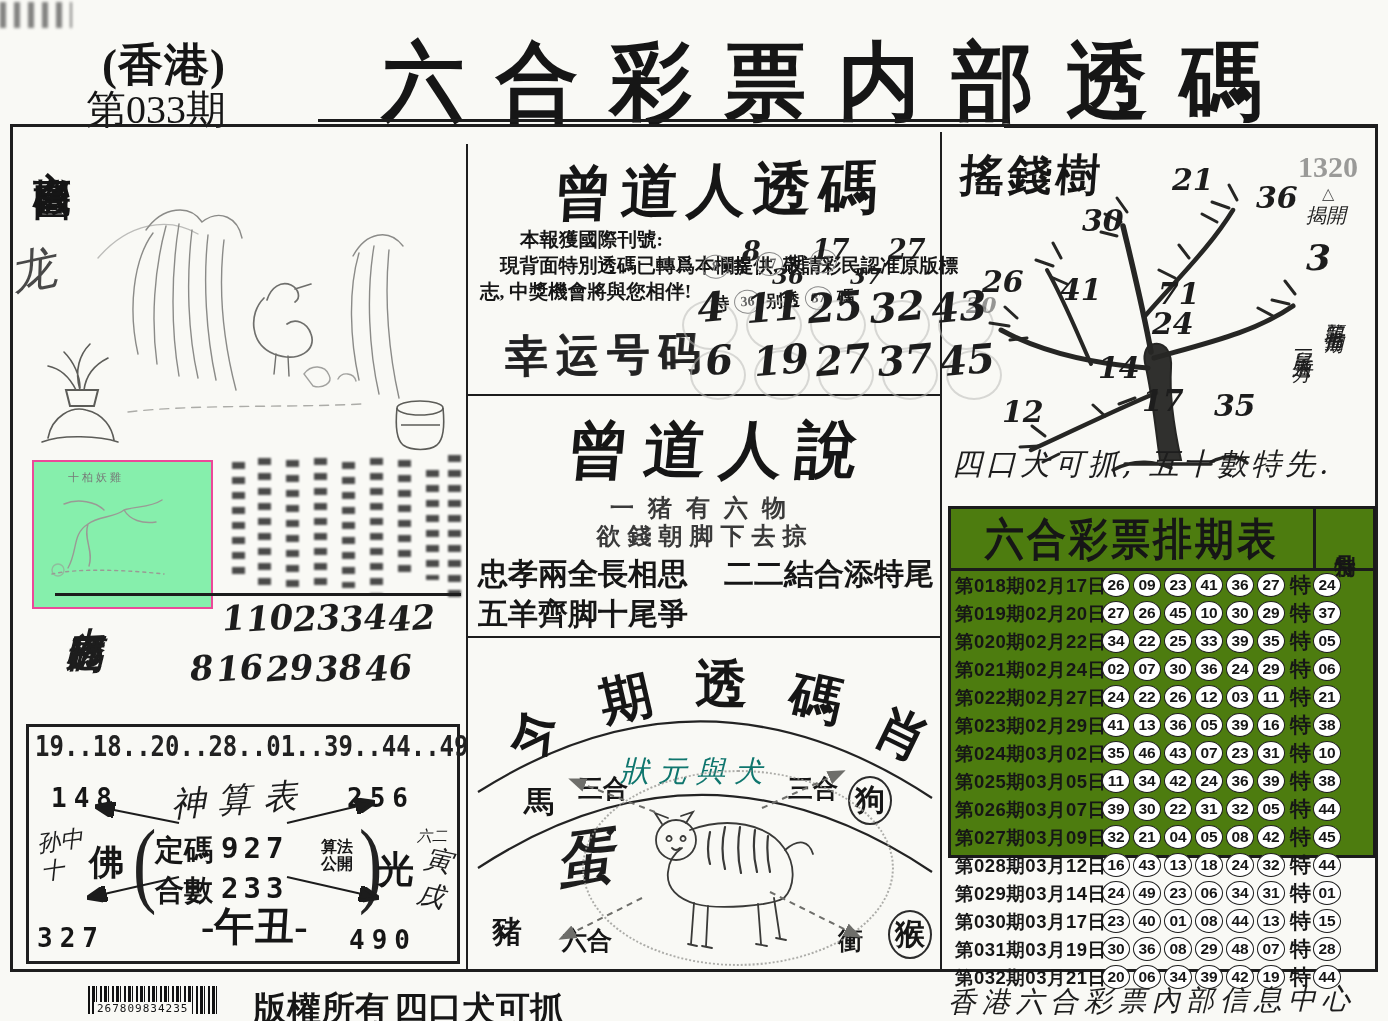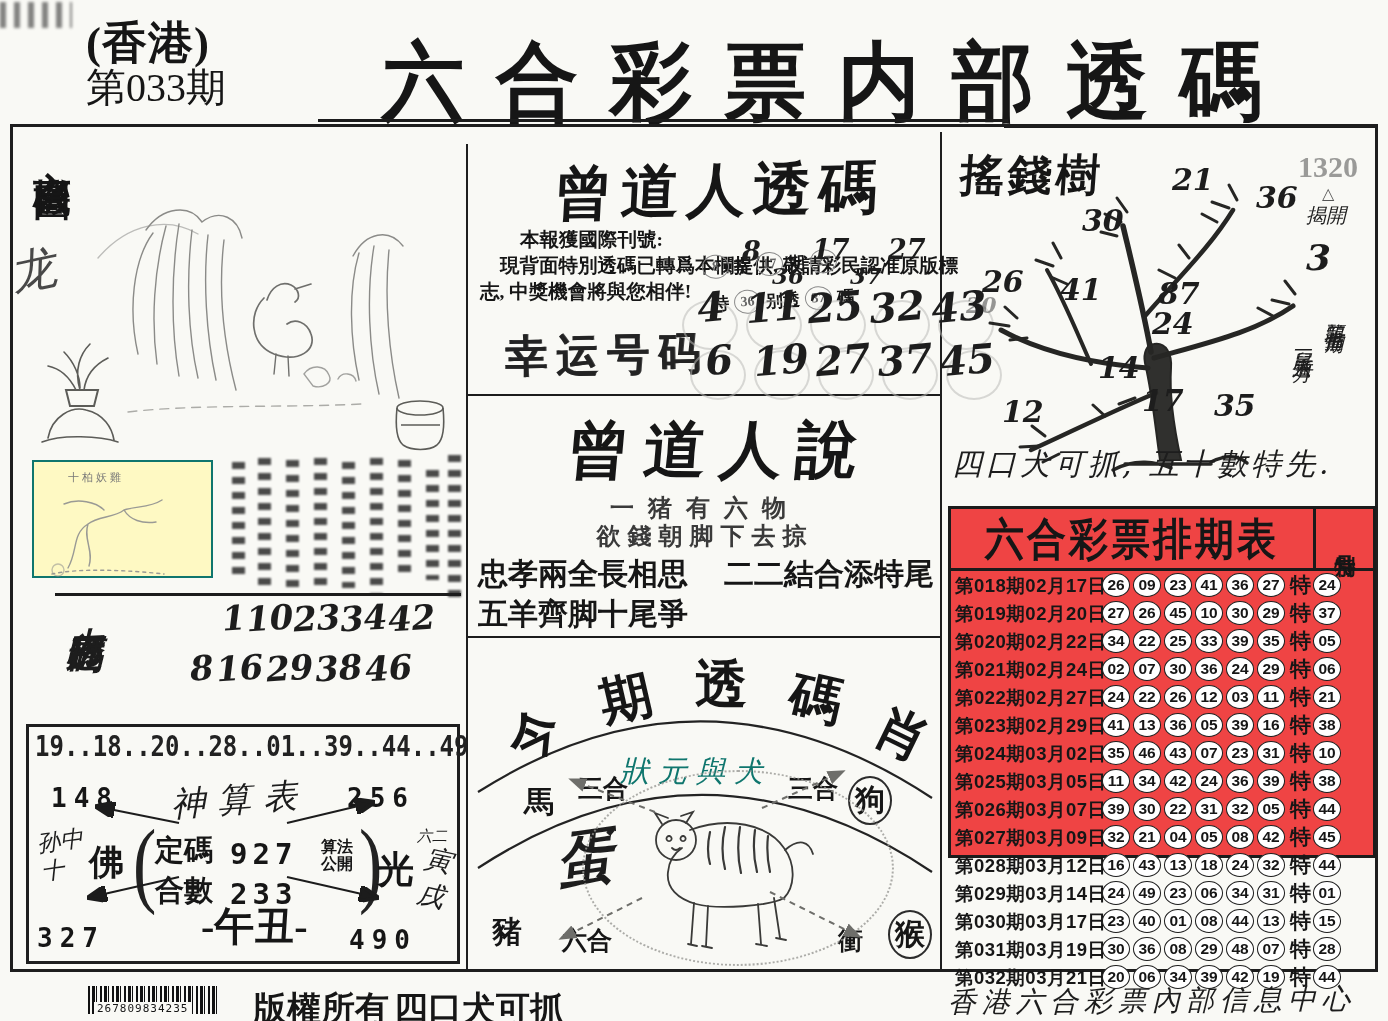--- a/index.html
+++ b/index.html
@@ -5,46 +5,46 @@
   *{box-sizing:border-box}
   body{margin:0;background:#dededb}
   .page{position:relative;width:1388px;height:1021px;background:#f9f9f5;overflow:hidden;
         font-family:"Liberation Serif","DejaVu Serif",serif;color:#161616}
   .abs{position:absolute}
   .hw{font-family:"DejaVu Serif",serif;font-style:italic;color:#1d1d1d}
   .mono{font-family:"DejaVu Sans Mono",monospace}
   .b{font-weight:bold}
   .vert{writing-mode:vertical-rl;text-orientation:upright}
   
-  .hdr-left{left:86px;top:20px;text-align:left;line-height:1.05}
+  .hdr-left{left:86px;top:42px;text-align:right;line-height:1.05}
   .hdr-region{font-size:45px;font-weight:bold;letter-spacing:1px}
   .hdr-issue{font-size:40px;font-weight:normal}
   .main-title{left:382px;top:28px;width:930px;font-size:82px;font-weight:900;
               letter-spacing:32px;white-space:nowrap;transform:scaleY(1.04)}
   .hline{background:#1c1c1c;height:3px}
   
   .frame{left:10px;top:124px;width:1368px;height:848px;border:3px solid #1e1e1e}
   .vline{width:2px;background:#1e1e1e}
   
   .xuanji-label{left:26px;top:140px;font-size:38px;font-weight:bold;letter-spacing:8px}
   .dragon-note{left:10px;top:240px;font-size:46px;transform:rotate(-12deg);opacity:.8}
-  .framed{left:32px;top:460px;width:181px;height:118px;border:2px solid #0f766e;background:#fef9c3}
+  .framed{left:32px;top:460px;width:181px;height:149px;border:2px solid #ec4899;background:#86efac}
   .framed-caption{position:absolute;left:34px;top:8px;font-size:11px;color:#777;letter-spacing:3px}
   .smudgecol{position:absolute;width:13px;background:repeating-linear-gradient(180deg,#1f1f1f 0 7px,rgba(0,0,0,0) 7px 15px);
              filter:blur(1.1px);opacity:.8}
   .inner-label{left:60px;top:598px;font-size:36px;font-weight:bold;letter-spacing:4px;transform:skewY(-2deg)}
   .in-row{display:flex;justify-content:space-between;font-size:34px}
   .in-row .item{transform:rotate(-4deg)}
   
   .ss-box{left:26px;top:724px;width:434px;height:240px;border:3px solid #1e1e1e}
   .dot-row{left:6px;top:6px;width:418px;text-align:center;font-size:24px;font-weight:bold;letter-spacing:0px;
            transform:scaleY(1.15);color:#222}
   .corner{font-size:26px;font-weight:bold;letter-spacing:7px}
   .ss-title{font-size:34px;letter-spacing:12px;transform:rotate(-4deg)}
-  .ss-line{display:flex;align-items:flex-end;gap:17px}
+  .ss-line{display:flex;align-items:flex-start;gap:8px}
   .ss-lab{font-size:29px;font-weight:900}
   .ss-val{font-size:29px;font-weight:bold;letter-spacing:5px}
   .paren{font-size:70px;font-weight:400;transform:scaleY(1.35);line-height:1;color:#222}
   .method{font-size:16px;font-weight:900;line-height:1.05}
   
   .tm-title{left:505px;top:152px;width:430px;text-align:center;font-size:58px;font-weight:900;
             letter-spacing:8px;transform:skewX(-4deg) rotate(-1deg)}
   .tm-line{position:absolute;font-size:19.5px;font-weight:bold;white-space:nowrap}
   .seal-row{display:flex;align-items:center;gap:5px;transform:rotate(-3deg)}
   .seal-circ{display:inline-flex;align-items:center;justify-content:center;width:27px;height:24px;
@@ -69,21 +69,21 @@
   .rel{position:absolute;font-size:25px;font-weight:900}
   .circled{border:2px solid #2c2c2c;border-radius:50%;padding:2px 5px}
   .dash-ellipse{left:582px;top:770px;width:312px;height:196px;border:2.5px dotted #9a9a96;border-radius:50%;opacity:.8}
   
   .tree-title{left:960px;top:146px;font-size:44px;font-weight:900;letter-spacing:4px;transform:skewX(-4deg)}
   .tree-num{position:absolute;font-size:30px;font-weight:bold}
   .faint{opacity:.45}
   .stamp{color:#9a9a98;font-weight:900;filter:blur(.6px)}
   .side-text{position:absolute;font-size:19px;line-height:1.25;letter-spacing:2px}
   
-  .sched-box{left:948px;top:506px;width:428px;height:352px;border:3px solid #1b1b1b;background:#ef4444}
+  .sched-box{left:948px;top:506px;width:428px;height:352px;border:3px solid #1b1b1b;background:#4d7c0f}
   .sched-head{display:flex;height:62px;border-bottom:3px solid #1b1b1b}
   .sched-title{flex:1;display:flex;align-items:center;justify-content:center;font-size:39px;font-weight:900;
                letter-spacing:3px;transform:scaleY(1.12);white-space:nowrap}
   .sched-sp{width:60px;border-left:3px solid #1b1b1b;display:flex;align-items:center;justify-content:center;
             font-size:21px;font-weight:900;line-height:1}
   .sched-body{display:flex;flex-direction:column;justify-content:space-around;height:390px;padding:0 4px}
   .sched-row{display:flex;align-items:center;white-space:nowrap}
   .sched-label{font-family:"Liberation Sans","DejaVu Sans",sans-serif;font-size:18.5px;font-weight:bold;width:147px;
                letter-spacing:.5px}
   .num-circle{display:inline-flex;align-items:center;justify-content:center;width:28px;height:23.5px;
@@ -366,21 +366,21 @@
       <path d="M64,288 l-19,1 M70,278 l-13,-10 M84,296 l-16,8"></path>
       <path d="M200,120 l-16,-8 M214,100 l-10,-13 M160,240 l-16,6 M130,258 l-12,-11"></path>
     </g>
   </svg>
 
   <span class="hw tree-num" style="left:1172px;top:162px">21</span>
   <span class="hw tree-num" style="left:1256px;top:180px">36</span>
   <span class="hw tree-num" style="left:1082px;top:203px">30</span>
   <span class="hw tree-num" style="left:982px;top:264px">26</span>
   <span class="hw tree-num" style="left:1060px;top:272px">41</span>
-  <span class="hw tree-num" style="left:1158px;top:276px">87</span>
+  <span class="hw tree-num" style="left:1158px;top:276px">71</span>
   <span class="hw tree-num" style="left:1152px;top:306px">24</span>
   <span class="hw tree-num" style="left:1098px;top:350px">14</span>
   <span class="hw tree-num" style="left:1002px;top:394px">12</span>
   <span class="hw tree-num" style="left:1142px;top:383px">17</span>
   <span class="hw tree-num" style="left:1214px;top:388px">35</span>
   <span class="hw tree-num" style="left:1306px;top:236px;font-size:36px">3</span>
   <span class="hw tree-num faint" style="left:966px;top:292px;font-size:22px">20</span>
 
   <div class="side-text hw vert" style="left:1322px;top:308px;height:190px">龍頭三七撞前期</div>
   <div class="side-text hw vert" style="left:1290px;top:336px;height:190px">鼠尾一六通三方</div>

